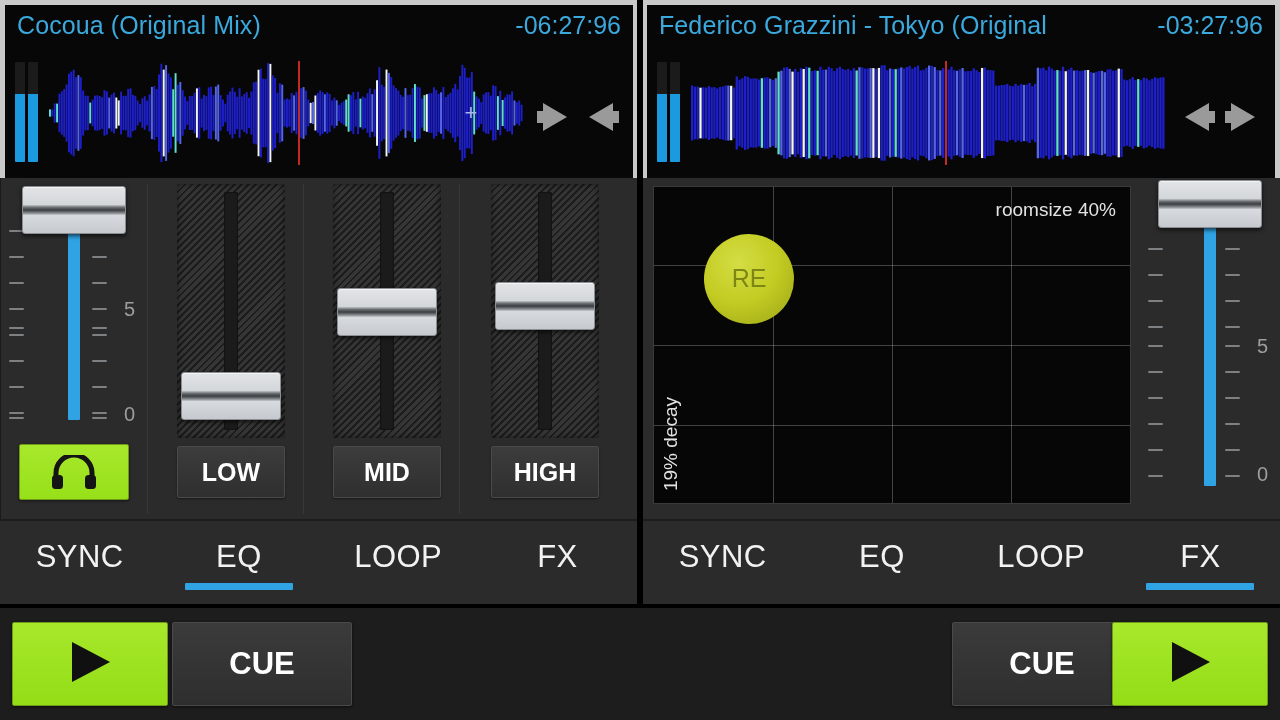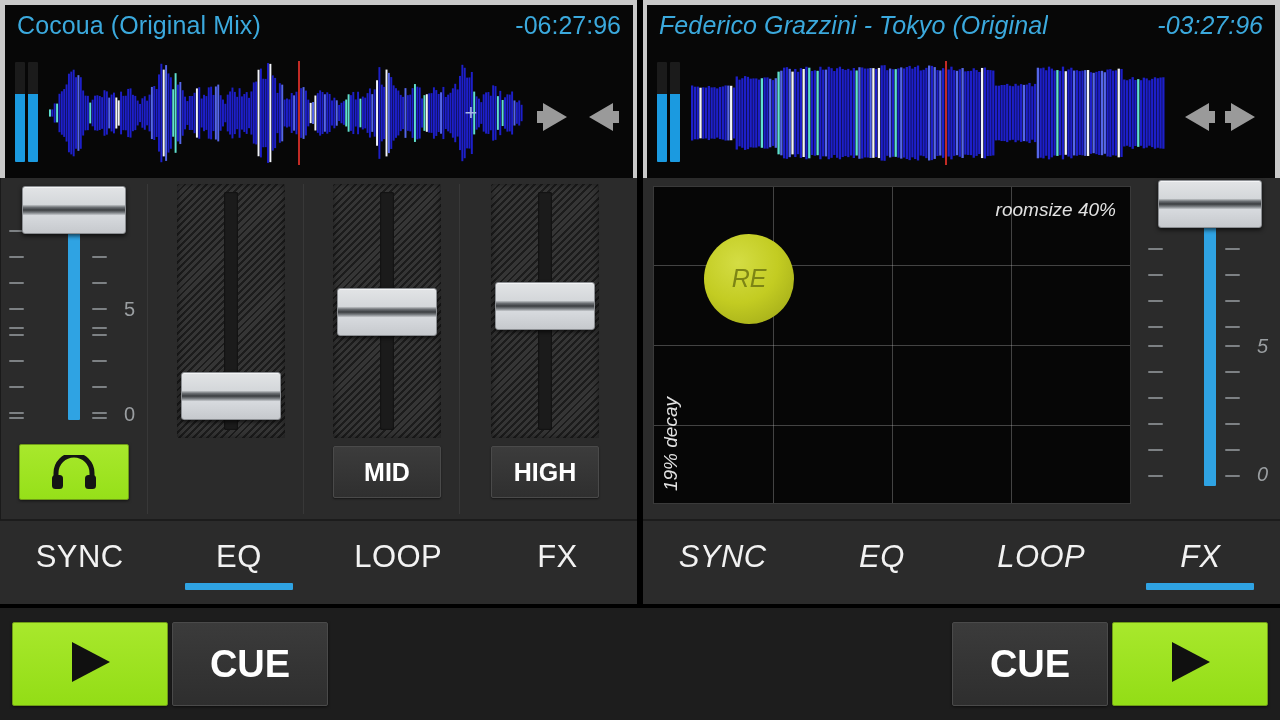--- a/index.html
+++ b/index.html
@@ -9,21 +9,21 @@
     font-family: "Liberation Sans", sans-serif;
     overflow: hidden;
   }
   .app { position: relative; width: 1280px; height: 720px; background: #000; }
 
   
   .deck {
     position: absolute; top: 0; width: 637px; height: 604px;
   }
   .deck.left  { left: 0; }
-  .deck.right { left: 643px; font-style: italic; }
+  .deck.right { left: 643px; }
 
   
   .wave-panel {
     position: absolute; left: 0; top: 0; width: 637px; height: 204px;
     background: #0a0a0a;
     border: 4px solid #c9c9c9;
     border-top-width: 5px;
   }
   .deck.left .wave-panel  { border-left-width: 5px; }
   .deck.right .wave-panel { border-right-width: 5px; }
@@ -198,25 +198,25 @@
     background: #1d1d1d;
   }
   .play-btn {
     position: absolute; top: 14px; width: 156px; height: 84px;
     background: linear-gradient(to bottom,#a8e82c,#93dd16);
     border: 1px solid #6f9b17; border-radius: 2px;
     display: flex; align-items: center; justify-content: center;
     box-shadow: 0 1px 3px rgba(0,0,0,.6);
   }
   .cue-btn {
-    position: absolute; top: 14px; width: 156px; height: 84px;
+    position: absolute; top: 14px; width: 180px; height: 84px;
     background: linear-gradient(to bottom,#3b3b3b,#2e2e2e);
     border: 1px solid #4a4a4a; border-radius: 2px;
     display: flex; align-items: center; justify-content: center;
-    color: #fff; font-size: 38px; font-weight: bold;
+    color: #fff; font-size: 31px; font-weight: bold;
     box-shadow: 0 1px 3px rgba(0,0,0,.6);
   }
 </style>
 </head>
 <body>
 
 <div class="app">
 
   <div class="deck left">
 
@@ -494,20 +494,21 @@
         </div>
       </div>
 
       <div class="chan sep" style="left:146px; width:156px;">
         <div class="hatch-plate" style="left:30px; top:6px; width:108px; height:254px;"></div>
         <div class="vslider" style="left:30px; top:6px; width:108px; height:254px;">
           <div class="vs-track" style="top:8px; bottom:8px;"></div>
           <div class="vs-fill" style="top:196px; bottom:28px;"></div>
           <div class="vs-handle" style="top:188px; width:100px;"></div>
         </div>
+        <div class="eq-btn" style="left:30px; top:268px; width:108px;">LOW</div>
       </div>
 
       <div class="chan sep" style="left:458px; width:179px;">
         <div class="hatch-plate" style="left:32px; top:6px; width:108px; height:254px;"></div>
         <div class="vslider" style="left:32px; top:6px; width:108px; height:254px;">
           <div class="vs-track" style="top:8px; bottom:8px;"></div>
           <div class="vs-handle" style="top:98px; width:100px;"></div>
         </div>
         <div class="eq-btn" style="left:32px; top:268px; width:108px;">HIGH</div>
       </div>

